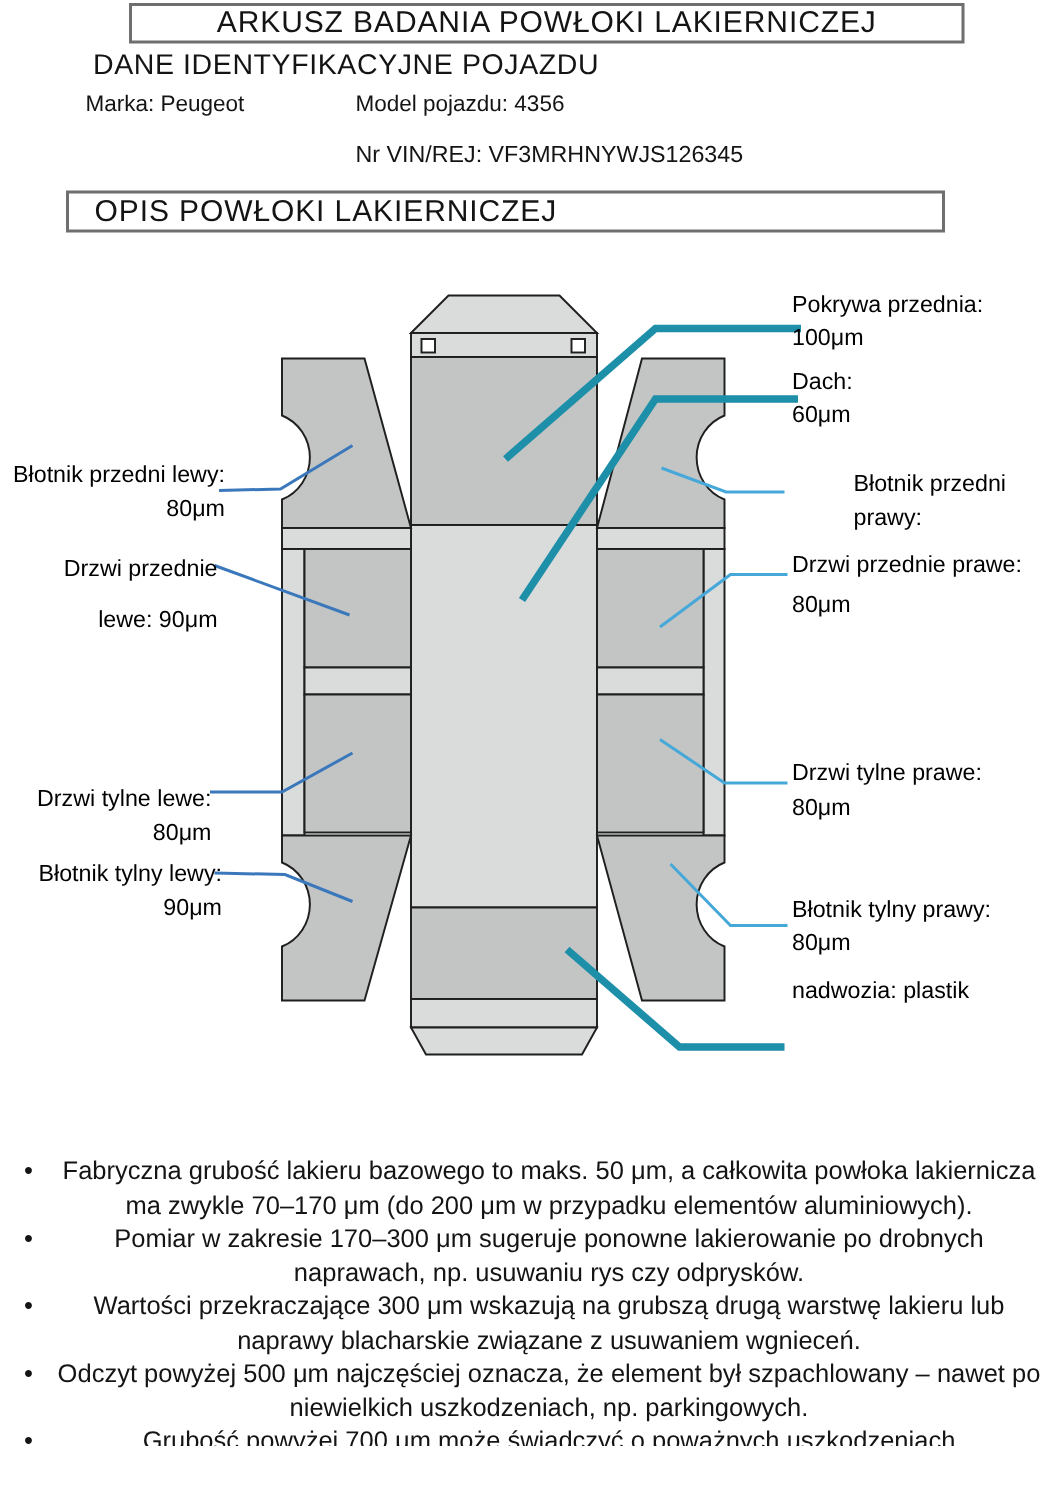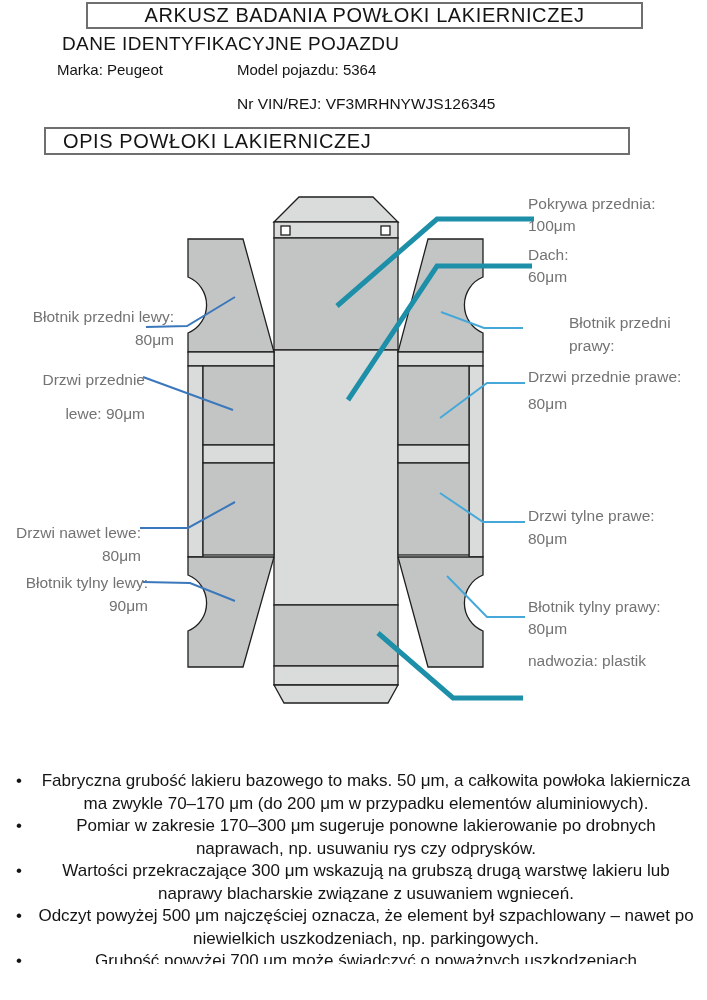--- a/index.html
+++ b/index.html
@@ -10,23 +10,23 @@
   .hbox{border:2px solid #6f6f6f;background:#fff;box-sizing:border-box;display:flex;align-items:center;}
   #title-box{left:86px;top:2px;width:557px;height:27px;justify-content:center;}
   #title-box .t{font-size:20px;letter-spacing:.6px;white-space:nowrap;}
   #section-vehicle{left:62px;top:33px;font-size:19px;letter-spacing:.4px;white-space:nowrap;}
   #brand{left:57px;top:61px;font-size:15px;text-align:right;}
   #model{left:237px;top:61px;font-size:15px;}
   #vin{left:237px;top:95px;font-size:15.5px;}
   #coating-box{left:44px;top:127px;width:586px;height:28px;padding-left:17px;}
   #coating-box .t{font-size:20px;letter-spacing:.6px;white-space:nowrap;}
   
-  .dlabel{font-size:15.5px;line-height:22px;color:#737373;}
+  .dlabel{font-size:15.5px;line-height:22px;color:#000000;}
   .lleft{text-align:right;}
-  .lbl-l1{left:0;top:305px;width:150px;line-height:23px;padding-left:24px;}
+  .lbl-l1{left:0;top:305px;width:150px;line-height:23px;}
   .lbl-l2{left:0;top:363px;width:145px;line-height:34px;}
   .lbl-l3{left:0;top:521px;width:141px;line-height:23px;}
   .lbl-l4{left:0;top:571px;width:148px;line-height:23px;}
   .lbl-r1{left:528px;top:193px;}
   .lbl-r2{left:528px;top:244px;}
   .lbl-r3{left:528px;top:311px;line-height:23px;margin-left:41px;}
   .lbl-r4{left:528px;top:363px;line-height:27px;}
   .lbl-r5{left:528px;top:504px;line-height:23px;}
   .lbl-r6{left:528px;top:596px;}
   .lbl-r7{left:528px;top:650px;}
@@ -44,21 +44,21 @@
 </head>
 <body>
 
 <div id="page">
 
   <div class="abs hbox" id="title-box">
     <div class="t">ARKUSZ BADANIA POWŁOKI LAKIERNICZEJ</div>
   </div>
   <div class="abs" id="section-vehicle">DANE IDENTYFIKACYJNE POJAZDU</div>
   <div class="abs" id="brand">Marka: Peugeot</div>
-  <div class="abs" id="model">Model pojazdu: 5364</div>
+  <div class="abs" id="model">Model pojazdu: 4356</div>
   <div class="abs" id="vin">Nr VIN/REJ: VF3MRHNYWJS126345</div>
   <div class="abs hbox" id="coating-box">
     <div class="t">OPIS POWŁOKI LAKIERNICZEJ</div>
   </div>
 
   <svg width="707" height="760" viewBox="0 0 707 760">
     <g stroke="#1f1f1f" stroke-width="1.3">
 
       <polygon points="274,222 299,197 373,197 398,222" fill="#dadbdb"></polygon>
       <rect x="274" y="222" width="124" height="16" fill="#dadbdb"></rect>
@@ -110,21 +110,21 @@
 
   <div class="abs dlabel lleft lbl-l1">
     <div>Błotnik przedni lewy:</div>
     <div>80μm</div>
   </div>
   <div class="abs dlabel lleft lbl-l2">
     <div>Drzwi przednie</div>
     <div>lewe: 90μm</div>
   </div>
   <div class="abs dlabel lleft lbl-l3">
-    <div>Drzwi nawet lewe:</div>
+    <div>Drzwi tylne lewe:</div>
     <div>80μm</div>
   </div>
   <div class="abs dlabel lleft lbl-l4">
     <div>Błotnik tylny lewy:</div>
     <div>90μm</div>
   </div>
 
   <div class="abs dlabel lbl-r1">
     <div>Pokrywa przednia:</div>
     <div>100μm</div>

